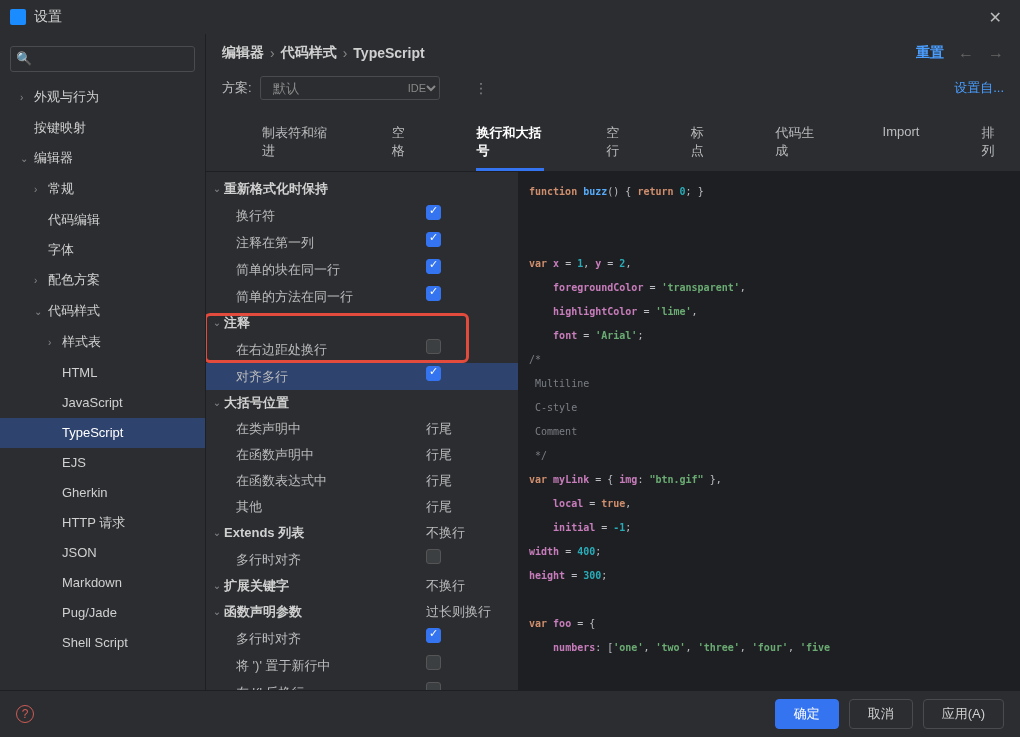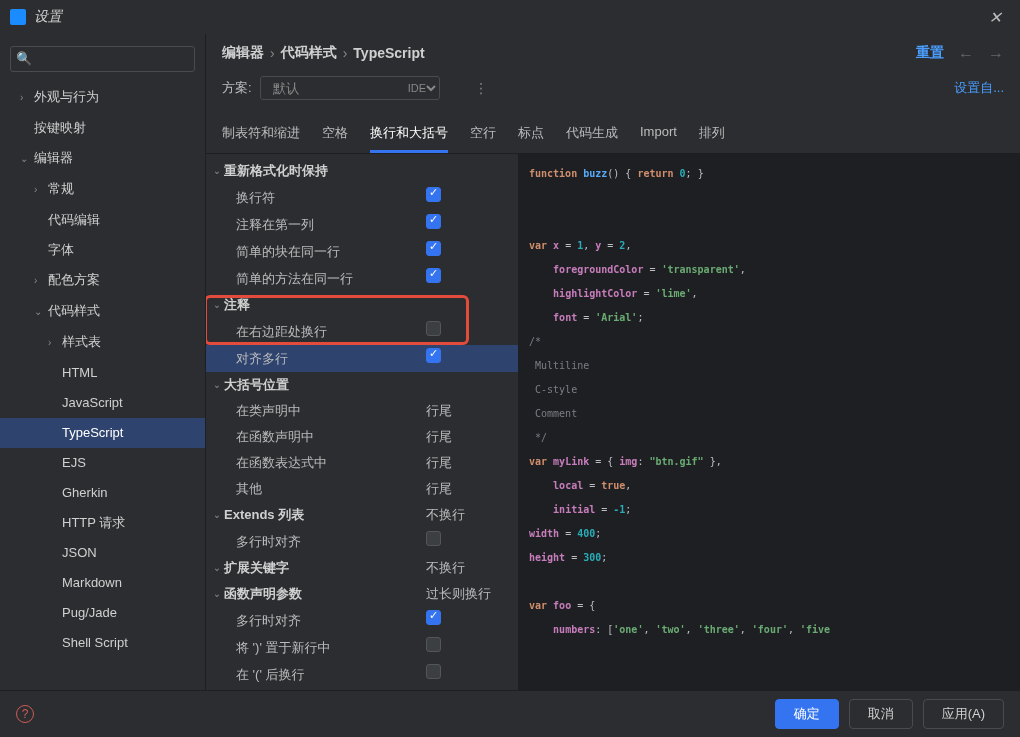--- a/index.html
+++ b/index.html
@@ -1,17 +1,17 @@
 <!DOCTYPE html>
 <html><head>
 <meta charset="utf-8">
 <style>
 * { margin: 0; padding: 0; box-sizing: border-box; }
 body { font-family: "Microsoft YaHei", "Segoe UI", sans-serif; background: #2b2d30; color: #bbbcbd; font-size: 13px; width: 1020px; height: 737px; overflow: hidden; }
-.titlebar { height: 34px; display: flex; align-items: center; padding: 0 10px; background: #2b2d30; font-style: italic; }
+.titlebar { height: 34px; display: flex; align-items: center; padding: 0 10px; background: #2b2d30; }
 .titlebar .icon { width: 16px; height: 16px; margin-right: 8px; background: #1a8cff; border-radius: 2px; display: inline-block; }
 .titlebar .title { color: #d0d0d0; font-size: 14px; flex: 1; }
 .titlebar .close { color: #bbb; cursor: pointer; font-size: 16px; padding: 4px 8px; }
 .main { display: flex; height: 656px; }
 .sidebar { width: 206px; background: #2b2d30; border-right: 1px solid #1e1f22; padding-top: 4px; overflow-y: auto; }
 .search-box { margin: 8px 10px 10px 10px; position: relative; }
 .search-box input { width: 100%; background: #2b2d30; border: 1px solid #4a4b4e; border-radius: 3px; padding: 4px 6px 4px 22px; color: #bbb; font-size: 13px; height: 26px; }
 .search-box .sicon { position: absolute; left: 6px; top: 5px; color: #888; font-size: 13px; }
 .tree-item { padding: 4px 10px 4px 20px; cursor: pointer; color: #d0d0d0; line-height: 22px; white-space: nowrap; }
 .tree-item.lvl1 { padding-left: 34px; }
@@ -22,22 +22,22 @@
 .breadcrumb { padding: 10px 16px 8px 16px; display: flex; align-items: center; gap: 6px; color: #d0d0d0; font-size: 14px; }
 .breadcrumb .sep { color: #888; }
 .breadcrumb .reset { margin-left: auto; color: #4a9eff; cursor: pointer; font-weight: bold; }
 .breadcrumb .nav { color: #666; cursor: pointer; font-size: 16px; margin-left: 8px; }
 .scheme-row { padding: 6px 16px 10px 16px; display: flex; align-items: center; gap: 8px; }
 .scheme-row select { background: #2b2d30; border: 1px solid #4a4b4e; color: #888; padding: 3px 8px; width: 180px; border-radius: 3px; height: 24px; }
 .scheme-row .scheme-badge { color: #888; position: relative; left: -40px; pointer-events: none; font-size: 11px; }
 .scheme-row .gear { color: #888; cursor: pointer; font-size: 14px; }
 .scheme-row .setfrom { margin-left: auto; color: #4a9eff; cursor: pointer; }
 .tabs { display: flex; gap: 22px; padding: 14px 16px 0 16px; border-bottom: 1px solid #1e1f22; }
-.tab { padding-bottom: 8px; cursor: pointer; color: #bbbcbd; }
-.tab.active { color: #fff; border-bottom: 3px solid #3574f0; font-weight: normal; }
+.tab { padding-bottom: 8px; cursor: pointer; color: #bbbcbd; margin-left: 40px; }
+.tab.active { color: #fff; border-bottom: 3px solid #3574f0; font-weight: bold; }
 .panels { flex: 1; display: flex; overflow: hidden; }
 .options { width: 313px; overflow-y: auto; border-right: 1px solid #1e1f22; padding-top: 4px; }
 .opt-row { display: flex; align-items: center; padding: 3px 12px 3px 18px; line-height: 20px; }
 .opt-row.section { padding-left: 4px; color: #d0d0d0; }
 .opt-row.section .chev { display: inline-block; width: 14px; color: #888; font-size: 10px; text-align: center; }
 .opt-row .label { flex: 1; padding-left: 12px; }
 .opt-row .section-label { flex: 1; font-weight: bold; }
 .opt-row .val { width: 80px; text-align: left; color: #bbbcbd; }
 .opt-row input[type=checkbox] { appearance: none; width: 15px; height: 15px; border: 1px solid #555; border-radius: 3px; background: #3c3f41; cursor: pointer; position: relative; }
 .opt-row input[type=checkbox]:checked { background: #3574f0; border-color: #3574f0; }

